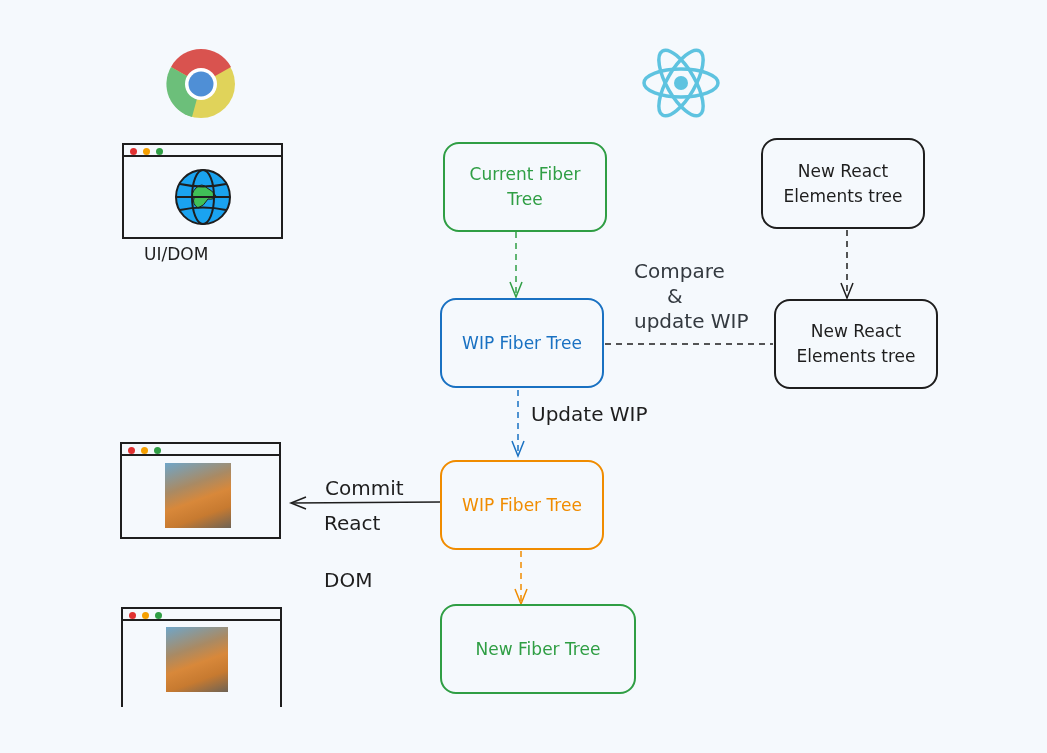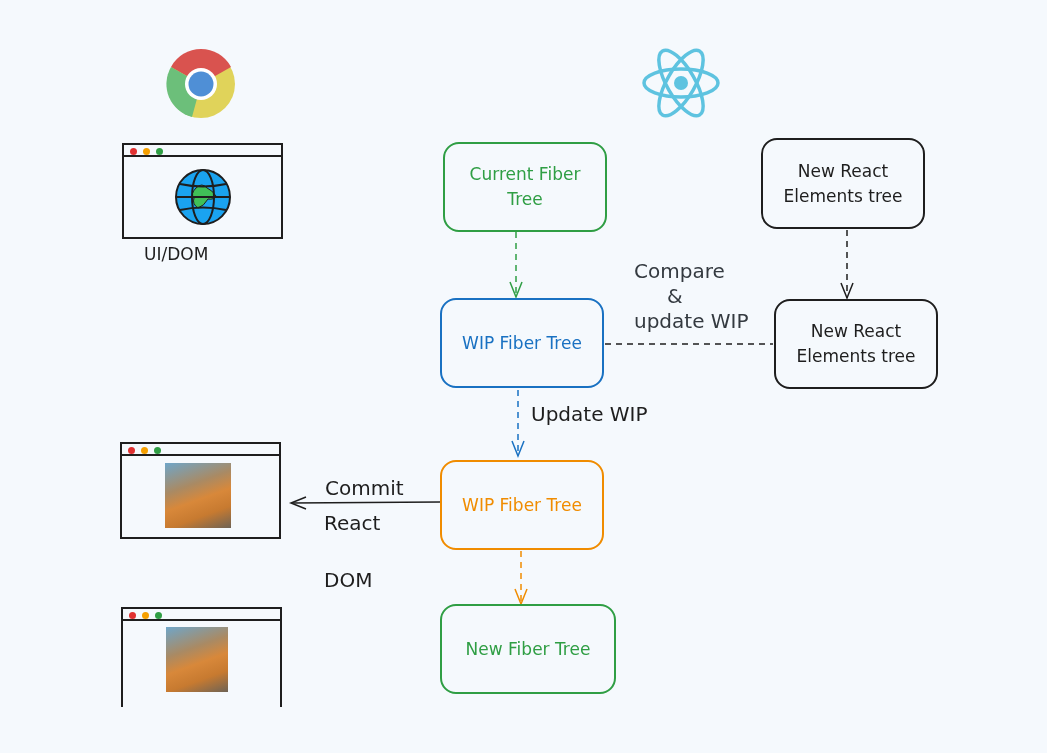--- a/index.html
+++ b/index.html
@@ -104,21 +104,21 @@
 </div>
 <div class="node" style="left:440px;top:298px;width:164px;height:90px;border-color:#1971c2;color:#1971c2">
   <span>WIP Fiber Tree</span>
 </div>
 <div class="node" style="left:774px;top:299px;width:164px;height:90px;border-color:#1e1e1e;color:#1e1e1e;padding:0 12px">
   <span>New React Elements tree</span>
 </div>
 <div class="node" style="left:440px;top:460px;width:164px;height:90px;border-color:#f08c00;color:#f08c00">
   <span>WIP Fiber Tree</span>
 </div>
-<div class="node" style="left:440px;top:604px;width:176px;height:90px;border-color:#2f9e44;color:#2f9e44">
+<div class="node" style="left:440px;top:604px;width:196px;height:90px;border-color:#2f9e44;color:#2f9e44">
   <span>New Fiber Tree</span>
 </div>
 
 <div class="label" style="left:634px;top:259px;color:#343a40">Compare</div>
 <div class="label" style="left:667px;top:284px;color:#343a40">&amp;</div>
 <div class="label" style="left:634px;top:309px;color:#343a40">update WIP</div>
 <div class="label" style="left:531px;top:402px">Update WIP</div>
 <div class="label" style="left:325px;top:476px">Commit</div>
 <div class="label" style="left:324px;top:511px">React</div>
 <div class="label" style="left:324px;top:568px">DOM</div>

